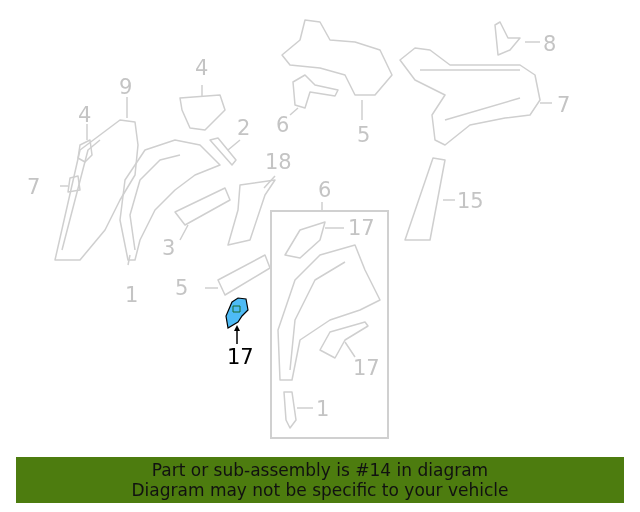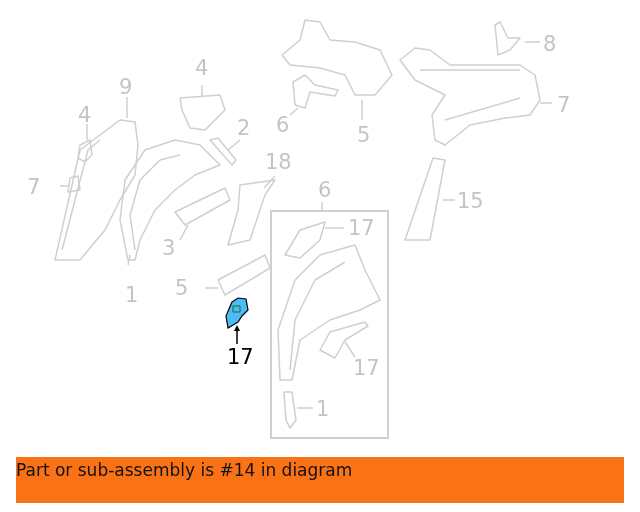--- a/index.html
+++ b/index.html
@@ -1,20 +1,20 @@
 <!DOCTYPE html>
 <html><head>
   <meta charset="utf-8">
   <style>
     html, body { margin: 0; padding: 0; background: #ffffff; }
     body { width: 640px; height: 512px; position: relative; overflow: hidden; font-family: "DejaVu Sans", sans-serif; }
     #diagram { position: absolute; left: 0; top: 0; width: 640px; height: 512px; }
     .lbl { position: absolute; font-size: 21px; color: #c4c4c4; line-height: 1; font-family: "DejaVu Sans", sans-serif; }
     .lbl.active { color: #000000; }
-    .banner { position: absolute; left: 16px; top: 457px; width: 608px; height: 46px; background: #f97316; text-align: left; color: #111; font-size: 17px; line-height: 20px; padding-top: 3px; box-sizing: border-box; font-family: "DejaVu Sans", sans-serif; }
+    .banner { position: absolute; left: 16px; top: 457px; width: 608px; height: 46px; background: #4d7c0f; text-align: center; color: #111; font-size: 17px; line-height: 20px; padding-top: 3px; box-sizing: border-box; font-family: "DejaVu Sans", sans-serif; }
     .banner div { white-space: nowrap; }
     .group-box { position: absolute; left: 270px; top: 210px; width: 119px; height: 229px; border: 2px solid #d0d0d0; box-sizing: border-box; }
   </style>
 </head>
 <body>
 
 <div id="diagram">
   <svg width="640" height="512" viewBox="0 0 640 512" xmlns="http://www.w3.org/2000/svg">
     <g fill="none" stroke="#cfcfcf" stroke-width="1.5" stroke-linejoin="round">
 
@@ -87,13 +87,14 @@
   <span class="lbl active" style="left:227px;top:347px">17</span>
   <span class="lbl" style="left:175px;top:278px">5</span>
   <span class="lbl" style="left:316px;top:399px">1</span>
   <span class="lbl" style="left:348px;top:218px">17</span>
   <span class="lbl" style="left:353px;top:358px">17</span>
   <span class="lbl" style="left:265px;top:152px">18</span>
 </div>
 
 <div class="banner">
   <div>Part or sub-assembly is #14 in diagram</div>
+  <div>Diagram may not be specific to your vehicle</div>
 </div>
 
 </body></html>

